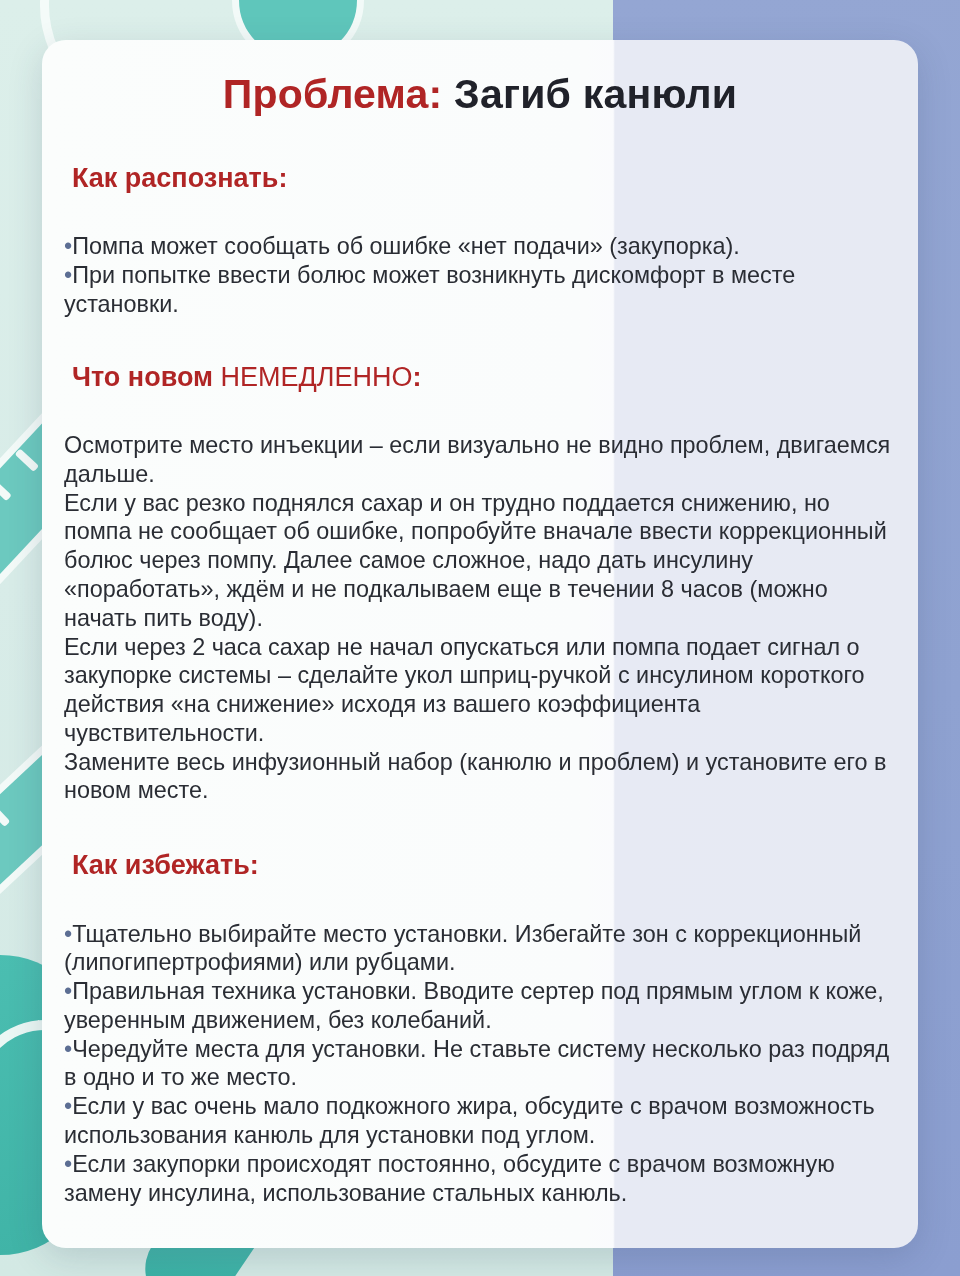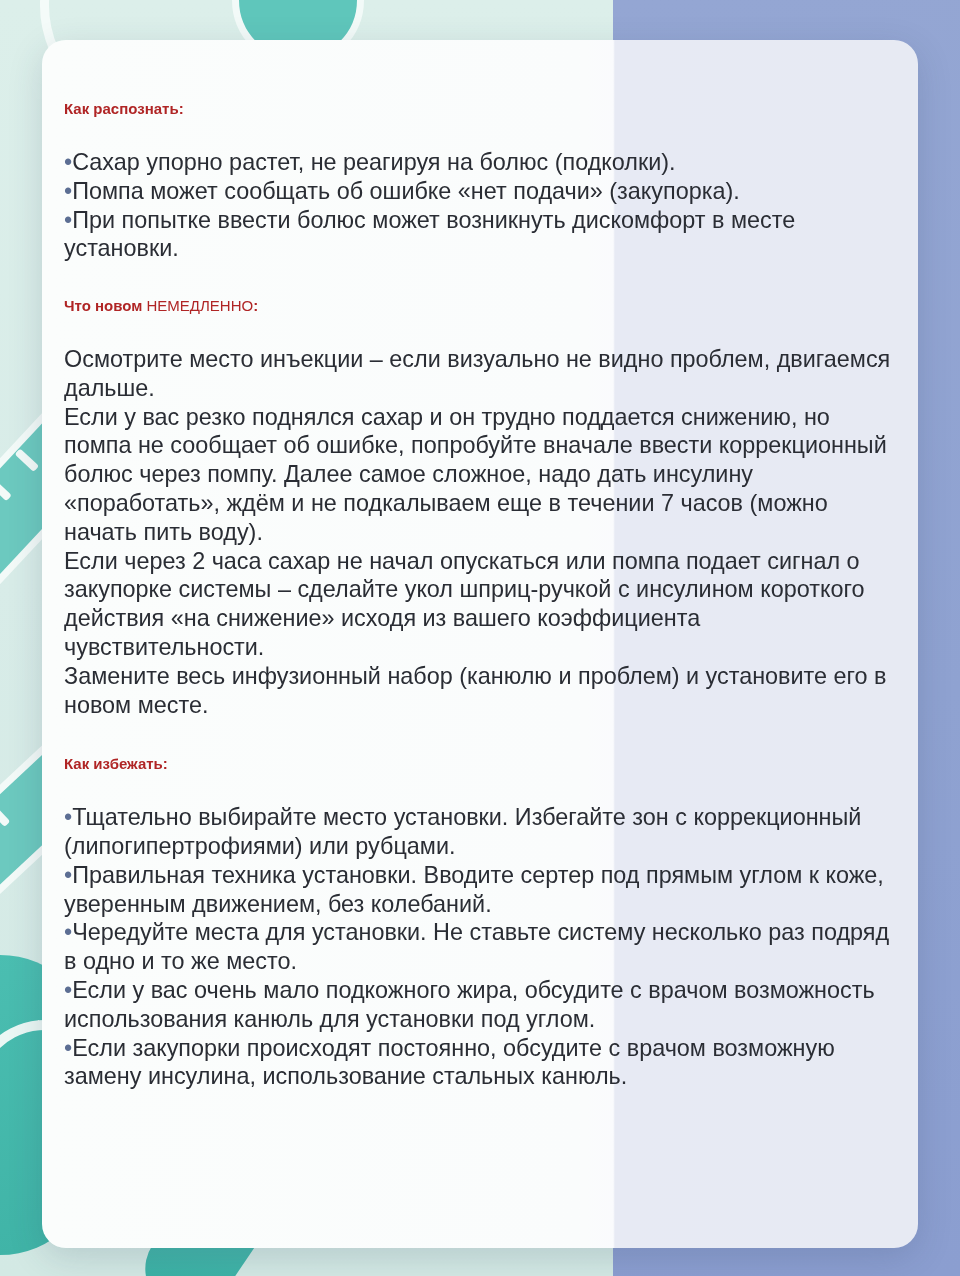--- a/index.html
+++ b/index.html
@@ -170,24 +170,24 @@
     line-height: 1.12;
     margin: 0 0 0 0;
     padding: 6px 0 2px 0;
     white-space: nowrap;
   }
   .title .t-red { color: #b02525; }
   .title .t-dark { color: #20222a; }
 
   .section-head {
     color: #b02525;
-    font-size: 15px;
+    font-size: 27px;
     font-weight: bold;
     line-height: 1.2;
-    margin: 0;
+    margin: 8px;
     padding: 0;
   }
   .section-head .strong { font-weight: normal; }
 
   .body-text {
     color: #2a2d34;
     font-size: 23.4px;
     line-height: 1.23;
     margin: 0;
     padding: 0;
@@ -239,41 +239,43 @@
   </div>
 
   <div class="deco heart-pill"></div>
   <div class="deco heart-notch"></div>
   <div class="deco pill-capsule"></div>
 </div>
 
 <div id="card">
   <div id="card-inner">
 
+    <h1 class="title">
+      <span class="t-red">Проблема:</span><span class="t-dark"> Загиб канюли</span>
+    </h1>
 
     <div class="gap-title"></div>
 
     <div>
       <div class="section-head">Как распознать:</div>
       <div class="gap-head"></div>
       <div class="body-text">
-        <p class="bullet-line"><span class="dot">•</span><span>Сахар упорно растет, не реагируя на болюс (подколки).</span></p>
         <p class="bullet-line"><span class="dot">•</span><span>Помпа может сообщать об ошибке «нет подачи» (закупорка).</span></p>
         <p class="bullet-line"><span class="dot">•</span><span>При попытке ввести болюс может возникнуть дискомфорт в месте установки.</span></p>
       </div>
     </div>
 
     <div class="gap-sec"></div>
 
     <div>
       <div class="section-head"><span>Что новом </span><span class="strong">НЕМЕДЛЕННО</span><span>:</span></div>
       <div class="gap-head"></div>
       <div class="body-text">
         <p>Осмотрите место инъекции – если визуально не видно проблем, двигаемся дальше.</p>
-        <p>Если у вас резко поднялся сахар и он трудно поддается снижению, но помпа не сообщает об ошибке, попробуйте вначале ввести коррекционный болюс через помпу. Далее самое сложное, надо дать инсулину «поработать», ждём и не подкалываем еще в течении 7 часов (можно начать пить воду).</p>
+        <p>Если у вас резко поднялся сахар и он трудно поддается снижению, но помпа не сообщает об ошибке, попробуйте вначале ввести коррекционный болюс через помпу. Далее самое сложное, надо дать инсулину «поработать», ждём и не подкалываем еще в течении 8 часов (можно начать пить воду).</p>
         <p>Если через 2 часа сахар не начал опускаться или помпа подает сигнал о закупорке системы – сделайте укол шприц-ручкой с инсулином короткого действия «на снижение» исходя из вашего коэффициента чувствительности.</p>
         <p>Замените весь инфузионный набор (канюлю и проблем) и установите его в новом месте.</p>
       </div>
     </div>
 
     <div class="gap-sec2"></div>
 
     <div>
       <div class="section-head">Как избежать:</div>
       <div class="gap-head"></div>

